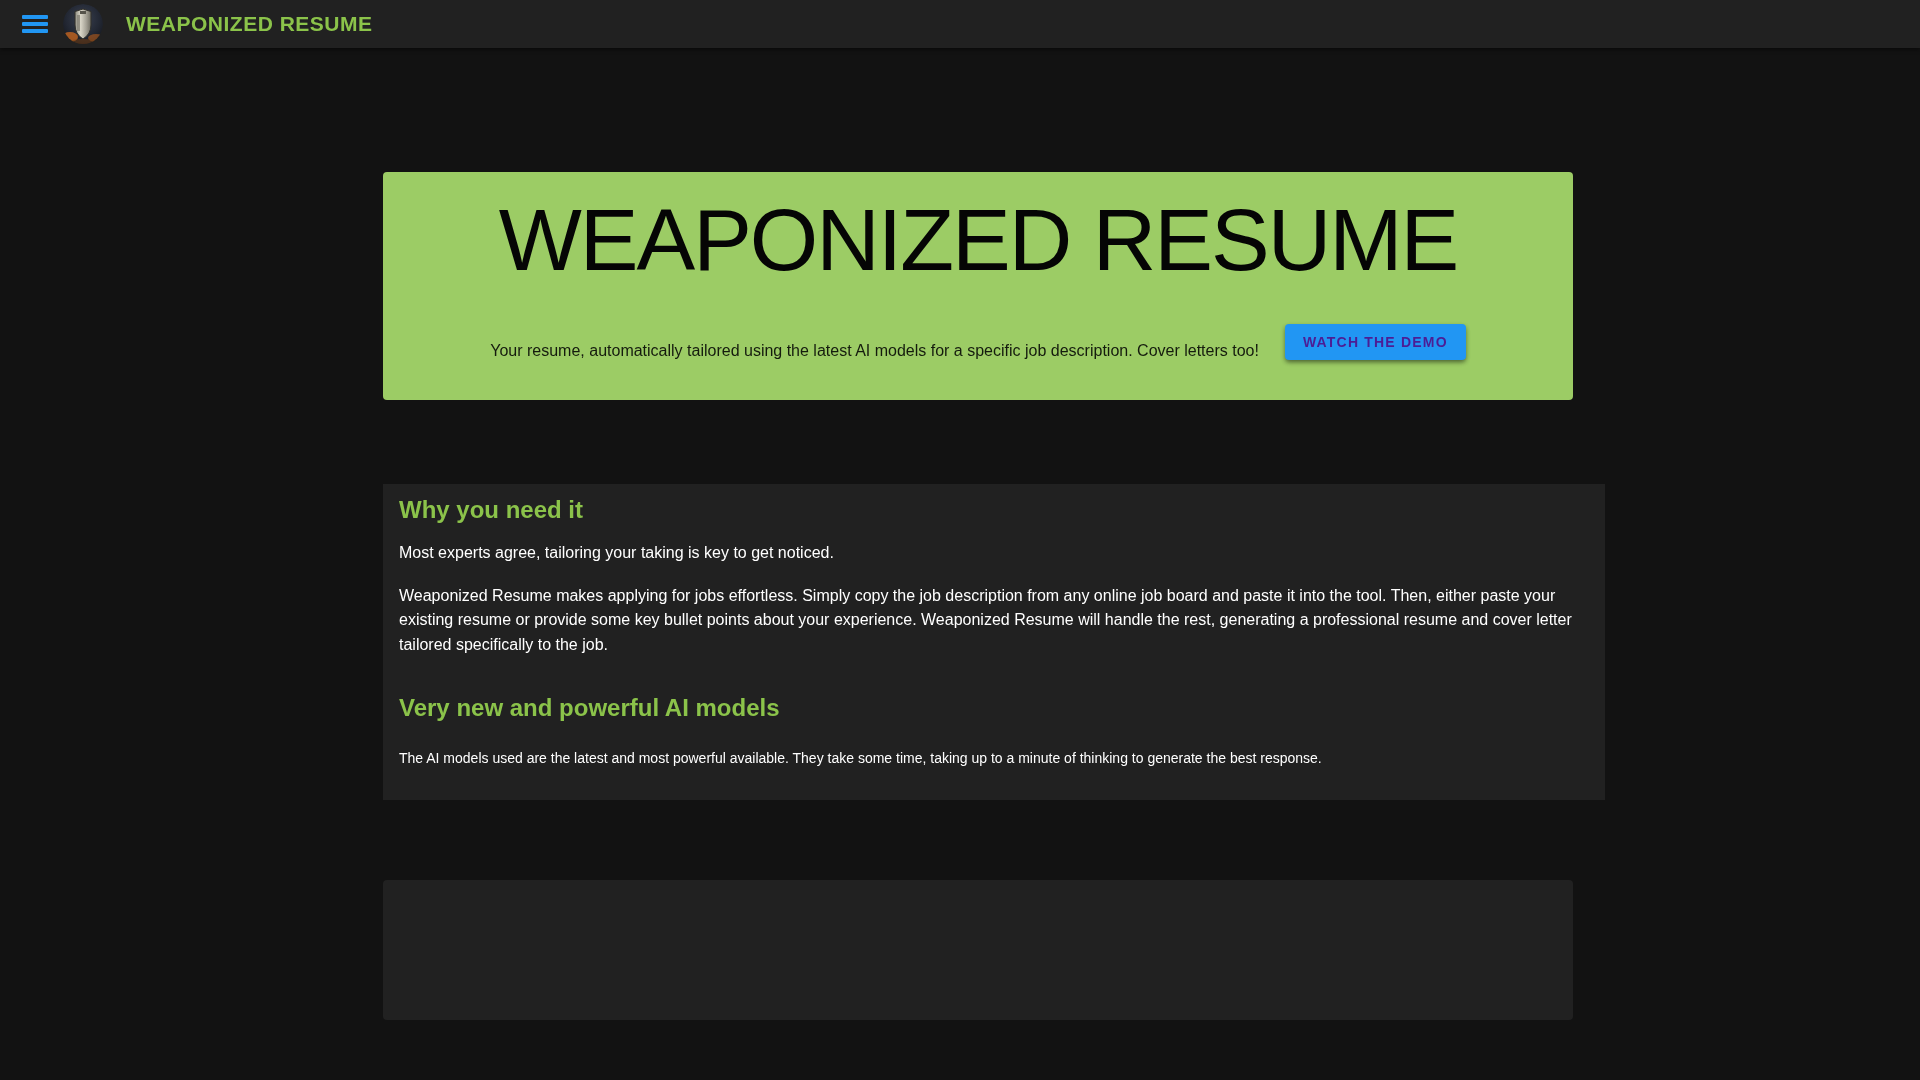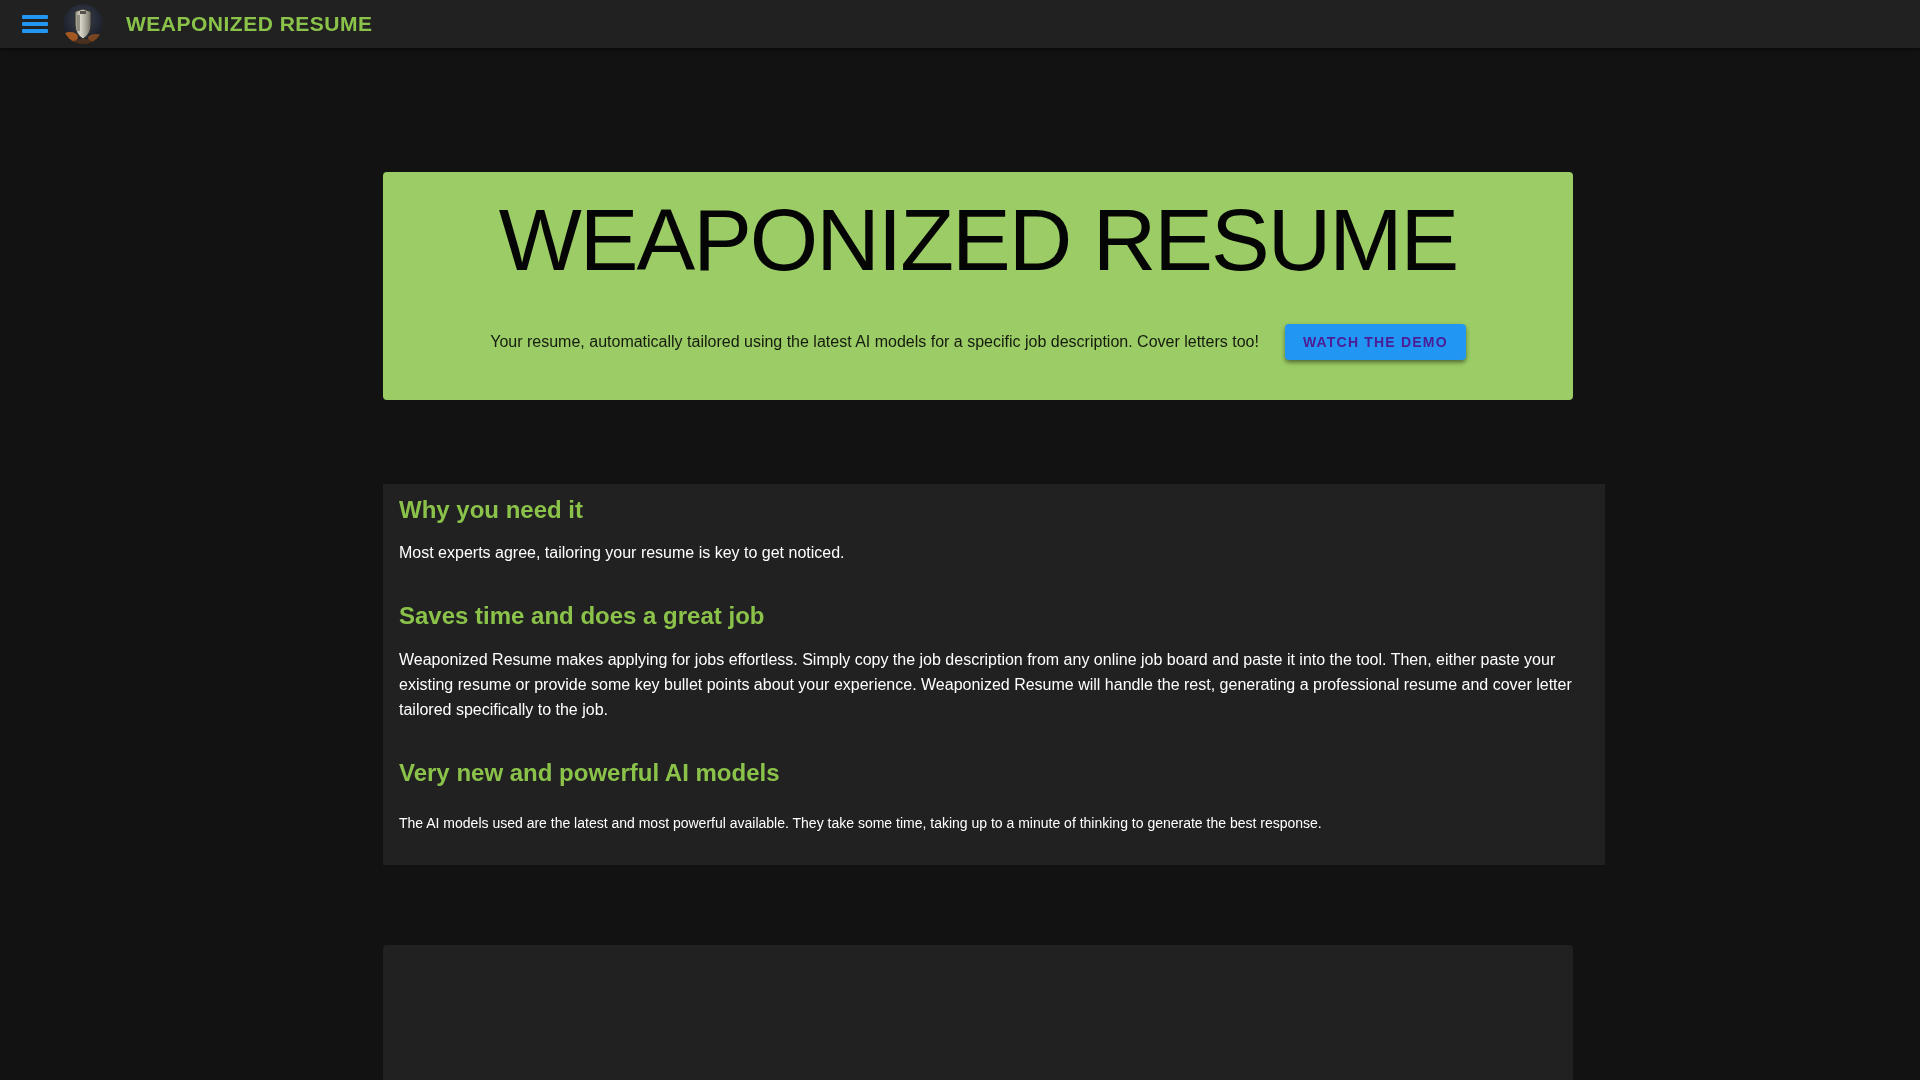--- a/index.html
+++ b/index.html
@@ -78,21 +78,21 @@
     text-align: center;
     font-size: 88px;
     line-height: 1.0;
     font-weight: 300;
     letter-spacing: -2px;
     color: #050505;
   }
   .hero-row {
     margin-top: 40px;
     display: flex;
-    align-items: center;
+    align-items: flex-end;
     justify-content: center;
     gap: 26px;
   }
   .hero-tagline {
     font-size: 16px;
     color: rgba(0,0,0,0.87);
   }
 
   
   .btn-primary {
@@ -201,23 +201,22 @@
   <section class="hero col">
     <h1 class="hero-title">WEAPONIZED RESUME</h1>
     <div class="hero-row">
       <span class="hero-tagline">Your resume, automatically tailored using the latest AI models for a specific job description. Cover letters too!</span>
       <button class="btn-primary">WATCH THE DEMO</button>
     </div>
   </section>
 
   <section class="card col">
     <h2 class="section-heading">Why you need it</h2>
-    <p>Most experts agree, tailoring your resume is key to get noticed.</p>
-
-    <h2 class="section-heading spaced">Saves time and does a great job</h2>
+    <p>Most experts agree, tailoring your taking is key to get noticed.</p>
+
     <p class="first">Weaponized Resume makes applying for jobs effortless. Simply copy the job description from any online job board and paste it into the tool. Then, either paste your existing resume or provide some key bullet points about your experience. Weaponized Resume will handle the rest, generating a professional resume and cover letter tailored specifically to the job.</p>
 
     <h2 class="section-heading spaced">Very new and powerful AI models</h2>
     <p class="small">The AI models used are the latest and most powerful available. They take some time, taking up to a minute of thinking to generate the best response.</p>
 
   </section>
 
   <section class="card-next col"></section>
 
 </main>

